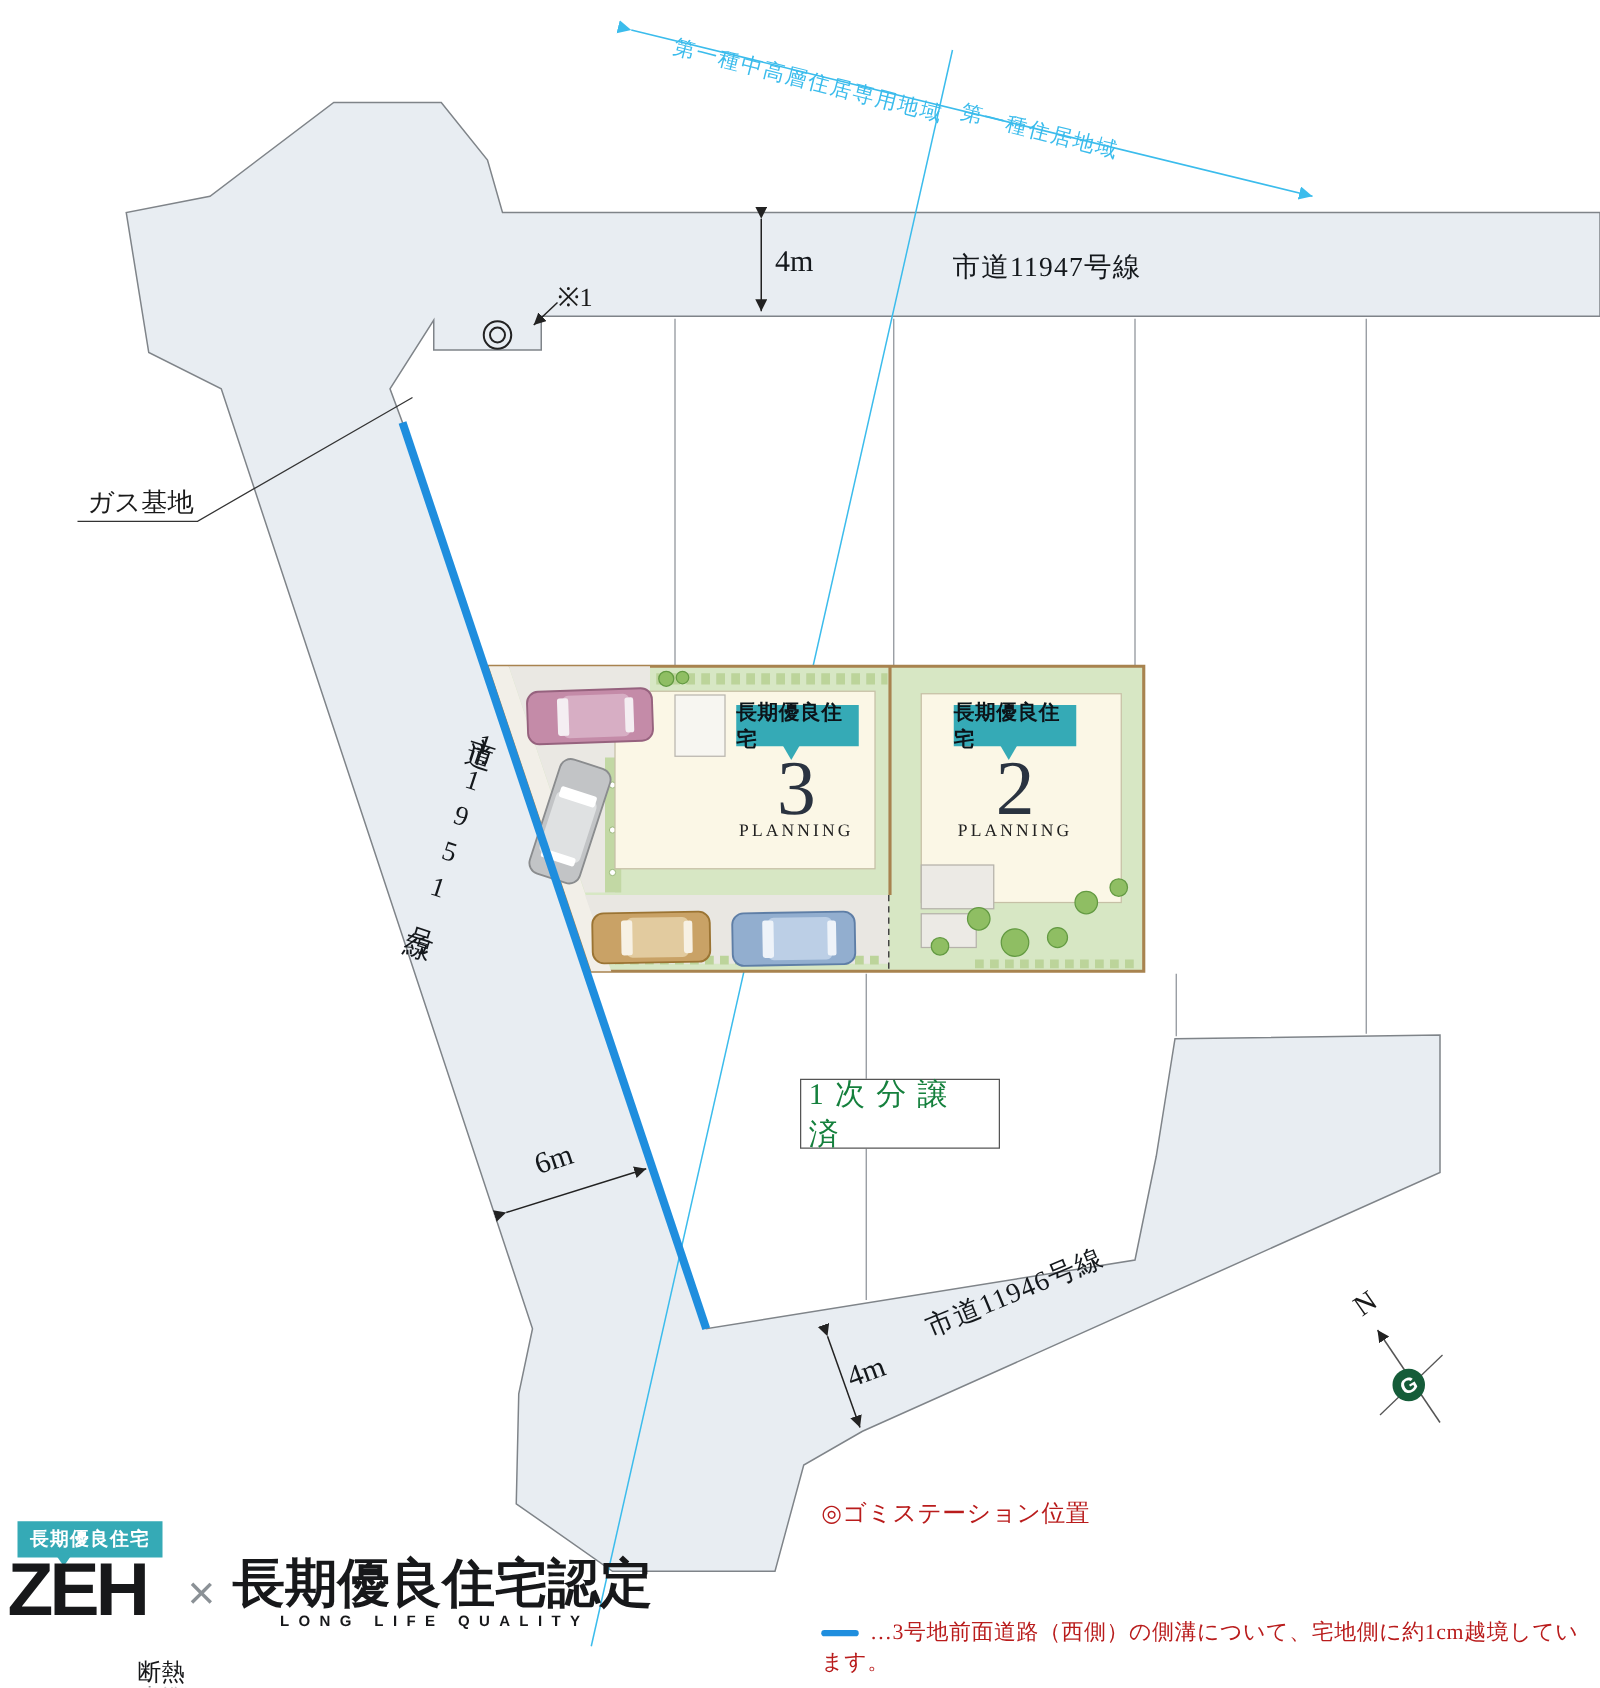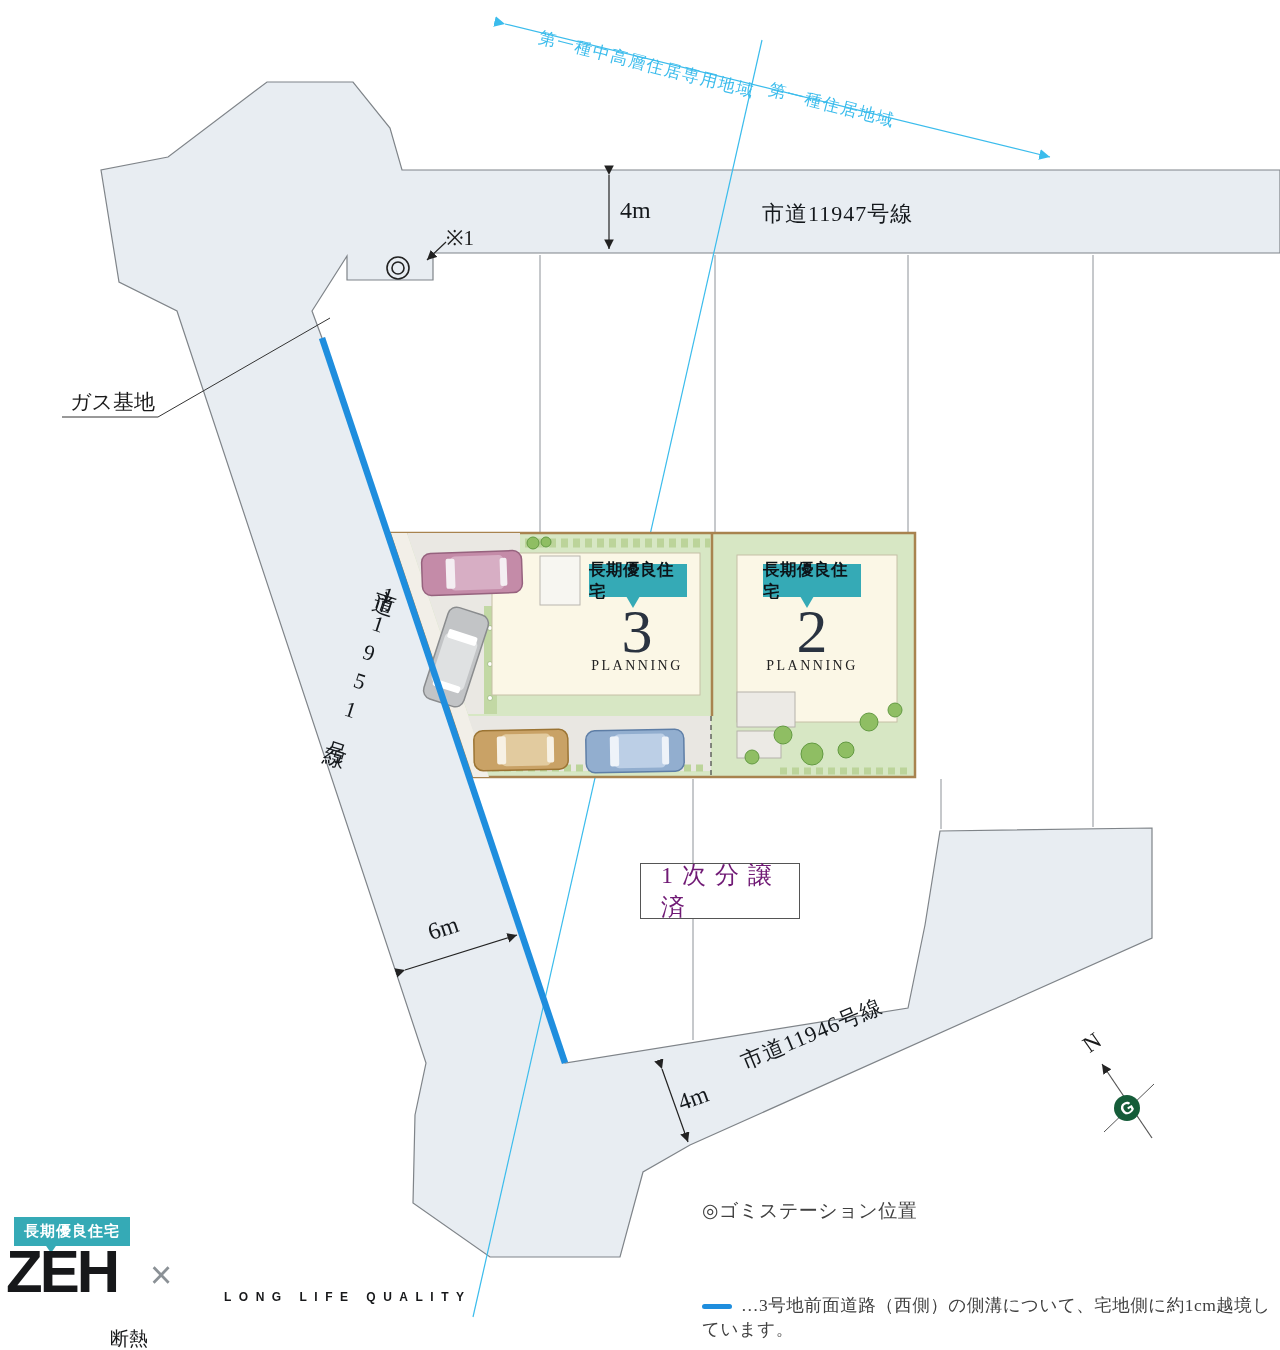--- a/index.html
+++ b/index.html
@@ -19,29 +19,29 @@
   #plan-svg{position:absolute;left:0;top:0;}
   .lbl{position:absolute;white-space:nowrap;}
   .serif{font-family:"Liberation Serif","DejaVu Serif",serif;}
   .sans{font-family:"Liberation Sans","DejaVu Sans",sans-serif;}
   .roadname{font-size:22px;color:#14181c;letter-spacing:1px;}
   .dim{font-size:24px;color:#14181c;}
   .cyanlbl{font-size:17px;color:var(--zoning_cyan);letter-spacing:1.5px;}
   .vertical-road{writing-mode:vertical-rl;text-orientation:upright;letter-spacing:5px;}
   .sold-box{position:absolute;left:640px;top:863px;width:160px;height:56px;background:#fff;
             border:1.6px solid #555;display:flex;align-items:center;justify-content:center;
-            font-size:24px;letter-spacing:9px;color:#701a75;padding-left:20px;box-sizing:border-box;}
+            font-size:24px;letter-spacing:9px;color:#15803d;padding-left:6px;box-sizing:border-box;}
   .lot-badge{position:absolute;width:98px;height:33px;background:var(--accent_teal);
              display:flex;align-items:center;justify-content:center;color:#0c1419;
              font-size:16.5px;font-weight:bold;font-family:"Liberation Sans",sans-serif;letter-spacing:0.5px;}
   .badge-tail{position:absolute;width:0;height:0;border-left:7px solid transparent;
               border-right:7px solid transparent;border-top:12px solid var(--accent_teal);}
   .lot-number{position:absolute;width:120px;text-align:center;font-size:62px;color:var(--navy);line-height:1;}
   .lot-planning{position:absolute;width:120px;text-align:center;font-size:14px;color:#222;letter-spacing:2.5px;}
-  .legend-line{position:absolute;left:657px;font-size:17.5px;color:#404040;letter-spacing:0.5px;margin-left:45px;}
+  .legend-line{position:absolute;left:657px;font-size:17.5px;color:#b91c1c;letter-spacing:0.5px;}
   .legend-swatch{display:inline-block;width:30px;height:5px;background:var(--highlight_blue);
                  border-radius:3px;margin-right:9px;vertical-align:middle;}
   .logo-badge{position:absolute;left:14px;top:1217px;background:var(--accent_teal);color:#fff;
               font-size:15px;font-weight:bold;padding:5px 10px;letter-spacing:1px;}
   .logo-zeh{position:absolute;left:6px;top:1242px;font-size:60px;font-weight:800;color:#17181a;
             letter-spacing:-3px;line-height:1;}
   .logo-sub{position:absolute;left:110px;top:1329px;font-size:19px;font-weight:400;color:#17181a;line-height:1.08;text-align:center;}
   .logo-times{position:absolute;left:150px;top:1254px;font-size:38px;color:#8b9196;font-weight:400;}
   .logo-main{position:absolute;left:186px;top:1246px;font-size:42px;font-weight:800;color:#17181a;letter-spacing:0px;line-height:1;}
   .logo-en{position:absolute;left:190px;top:1290px;font-size:12px;font-weight:bold;color:#17181a;letter-spacing:7.5px;padding-left:34px;}
@@ -200,15 +200,16 @@
   </div>
 
   <div class="logo-badge sans">長期優良住宅</div>
   <span class="badge-tail" style="left:44px;top:1243px;border-top-width:10px;"></span>
   <div class="logo-zeh sans">ZEH</div>
   <div class="logo-sub sans">
     <div>断熱</div>
     <div>水準</div>
   </div>
   <div class="logo-times sans">×</div>
+  <div class="logo-main sans">長期優良住宅認定</div>
   <div class="logo-en sans">LONG LIFE QUALITY</div>
 
 </div>
 
 </body></html>

